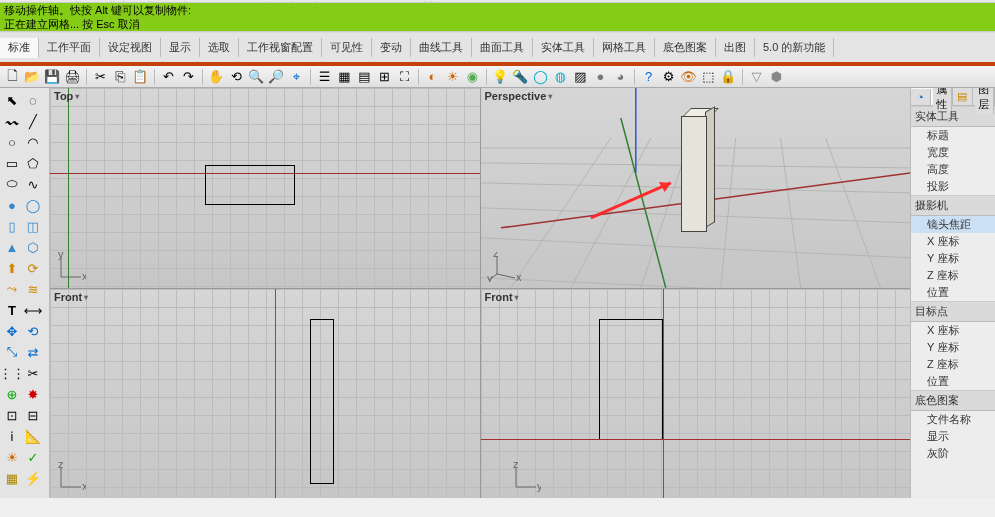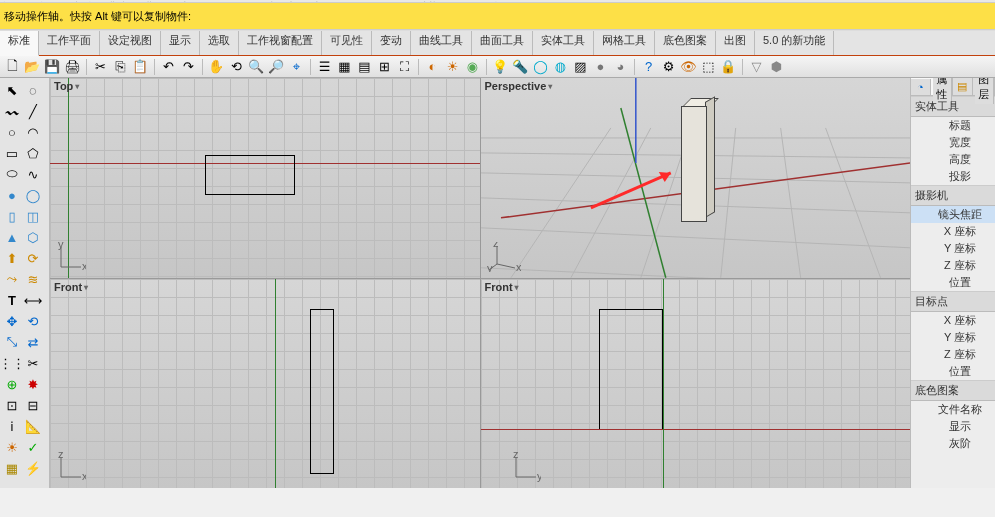--- a/index.html
+++ b/index.html
@@ -1,23 +1,23 @@
 <!DOCTYPE html>
 <html><head>
 <meta charset="utf-8">
 <style>
 * { margin: 0; padding: 0; box-sizing: border-box; font-family: "Microsoft YaHei", SimSun, sans-serif; font-size: 11px; }
 body { background: #f0f0f0; width: 995px; height: 517px; overflow: hidden; position: relative; }
 
 .menubar { height: 3px; background: #e8e8e8; border-bottom: 1px solid #ccc; font-size: 10px; color: #666; white-space: nowrap; overflow: hidden; }
 
-.cmd-area { background: #fde047; padding: 6px 4px; line-height: 14px; font-size: 11px; color: #000; border-bottom: 1px solid #ccc; }
+.cmd-area { background: #84cc16; padding: 0 4px; line-height: 14px; font-size: 11px; color: #000; border-bottom: 1px solid #ccc; }
 .cmd-area div { white-space: nowrap; }
 
-.tabbar { display: flex; background: #e4e4e4; height: 26px; border-top: 1px solid #ddd; border-bottom: 1px solid #c2410c; }
+.tabbar { display: flex; background: #e4e4e4; height: 34px; border-top: 1px solid #ddd; border-bottom: 4px solid #c2410c; align-items: center; }
 .tabbar span { padding: 2px 8px; border-right: 1px solid #bbb; cursor: pointer; color: #333; font-size: 11px; }
 .tabbar span.active { background: #f8f8f8; border-bottom: 1px solid #f8f8f8; margin-bottom: -1px; }
 
 .toolbar-main { height: 22px; background: linear-gradient(#f5f5f5,#e0e0e0); border-bottom: 1px solid #aaa; display: flex; align-items: center; padding: 0 4px; gap: 3px; }
 .tbtn { width: 17px; height: 17px; border: 1px solid transparent; display: inline-flex; align-items: center; justify-content: center; font-size: 13px; cursor: pointer; }
 .sep { width: 1px; height: 16px; background: #bbb; margin: 0 2px; }
 
 .mainrow { display: flex; height: 410px; }
 
 .leftbar { width: 50px; background: #e4e4e4; border-right: 1px solid #bbb; padding: 2px; display: flex; flex-wrap: wrap; align-content: flex-start; gap: 1px; }
@@ -43,36 +43,37 @@
 .wm { position: absolute; bottom: 6px; left: 6px; font-size: 10px; color: #666; }
 .wm svg { display:block; }
 
 .persp-floor { position:absolute; inset:0; }
 
 .rightpanel { width: 85px; background: #ededed; border-left: 1px solid #bbb; overflow: hidden; }
 .rp-tabs { display:flex; height:18px; border-bottom:1px solid #bbb; }
 .rp-tabs span { flex:1; text-align:center; font-size:11px; padding:2px 0; background:#ddd; border-right:1px solid #bbb; cursor:pointer; display:flex; align-items:center; justify-content:center; gap:2px;}
 .rp-tabs span.active { background:#f8f8f8; }
 .rp-section { background:#dadada; padding:2px 4px; font-size:11px; color:#333; border-top:1px solid #ccc; border-bottom:1px solid #bbb; }
-.rp-row { padding:1px 2px 1px 16px; font-size:11px; color:#333;text-align:center; }
+.rp-row { padding:1px 2px 1px 16px; font-size:11px; color:#333; }
 .rp-row.sel { background:#cce0f5; }
 
 .box3d { position:absolute; }
 .box3d .face { position:absolute; border:1px solid #444; }
 .box3d .front { background:#e6e3db; }
 .box3d .side { background:#cfccc2; }
 .box3d .top { background:#f2efe7; }
 </style>
 </head>
 <body>
 
 <div class="menubar">文件(F) 编辑(E) 查看(V) 曲线(C) 曲面(S) 实体(O) 网格(M) 尺寸标注(D) 变动(T) 工具(L) 分析(A) 渲染(R) 面板(P) 说明(H)</div>
 
 <div class="cmd-area">
   <div>移动操作轴。快按 Alt 键可以复制物件:</div>
+  <div>正在建立网格... 按 Esc 取消</div>
 </div>
 
 <div class="tabbar">
   <span class="active">标准</span>
   <span>工作平面</span>
   <span>设定视图</span>
   <span>显示</span>
   <span>选取</span>
   <span>工作视窗配置</span>
   <span>可见性</span>

